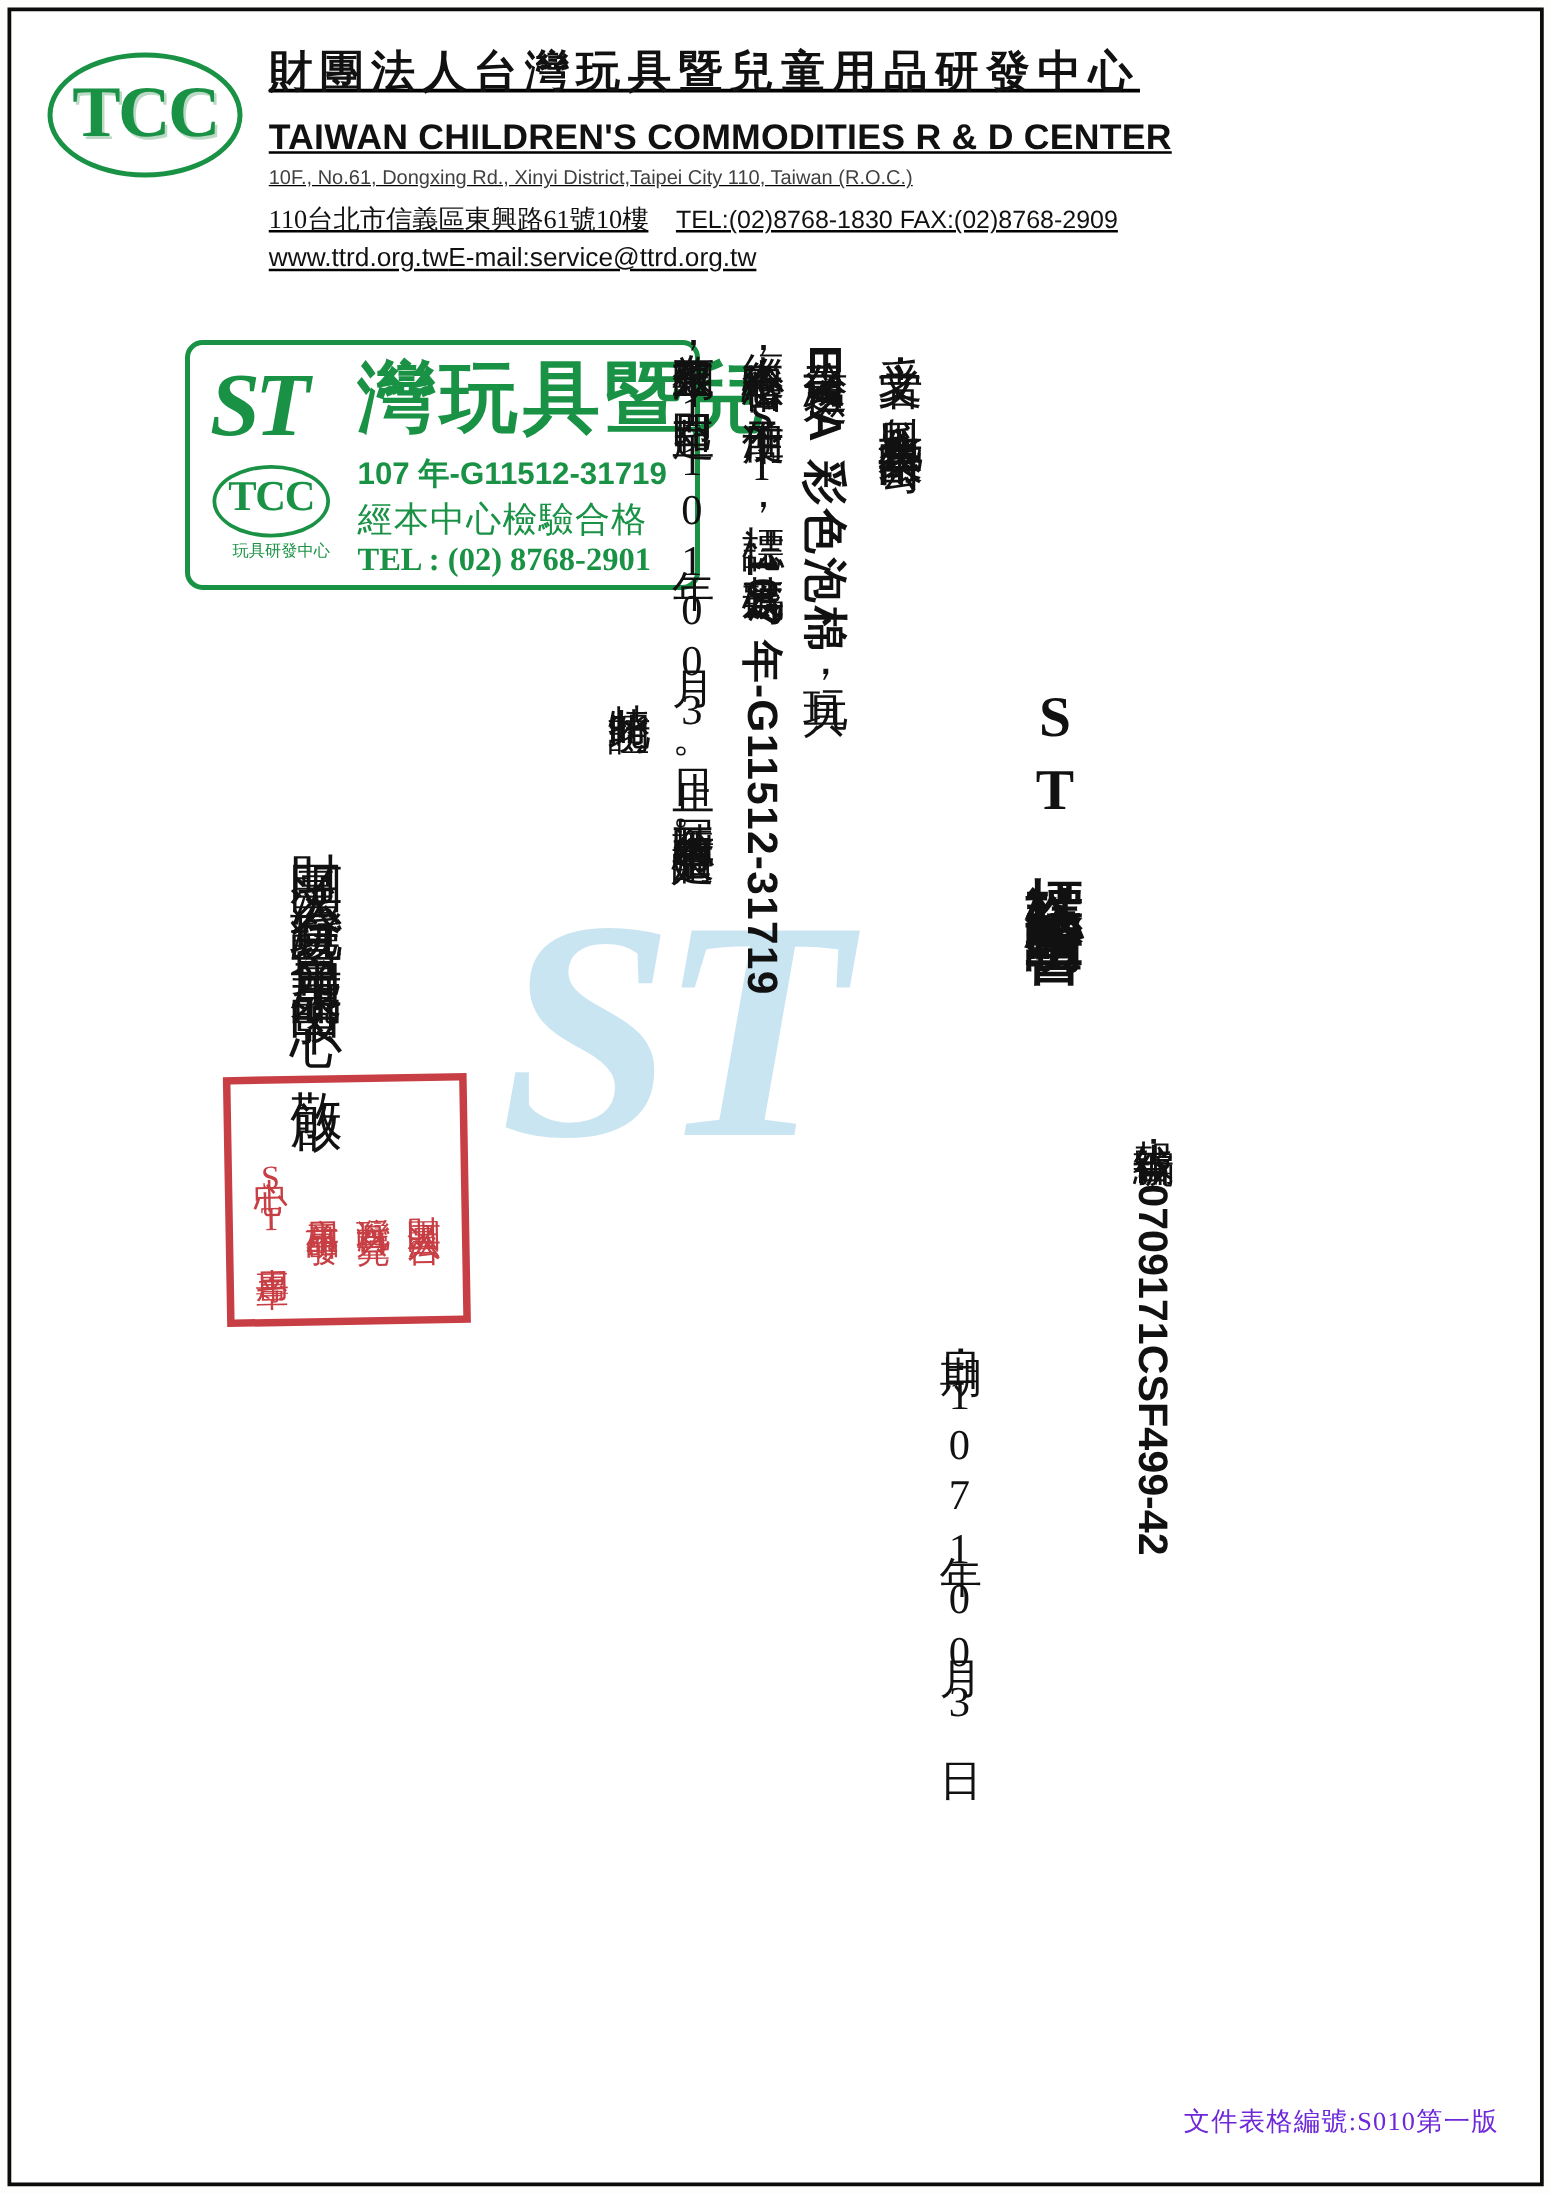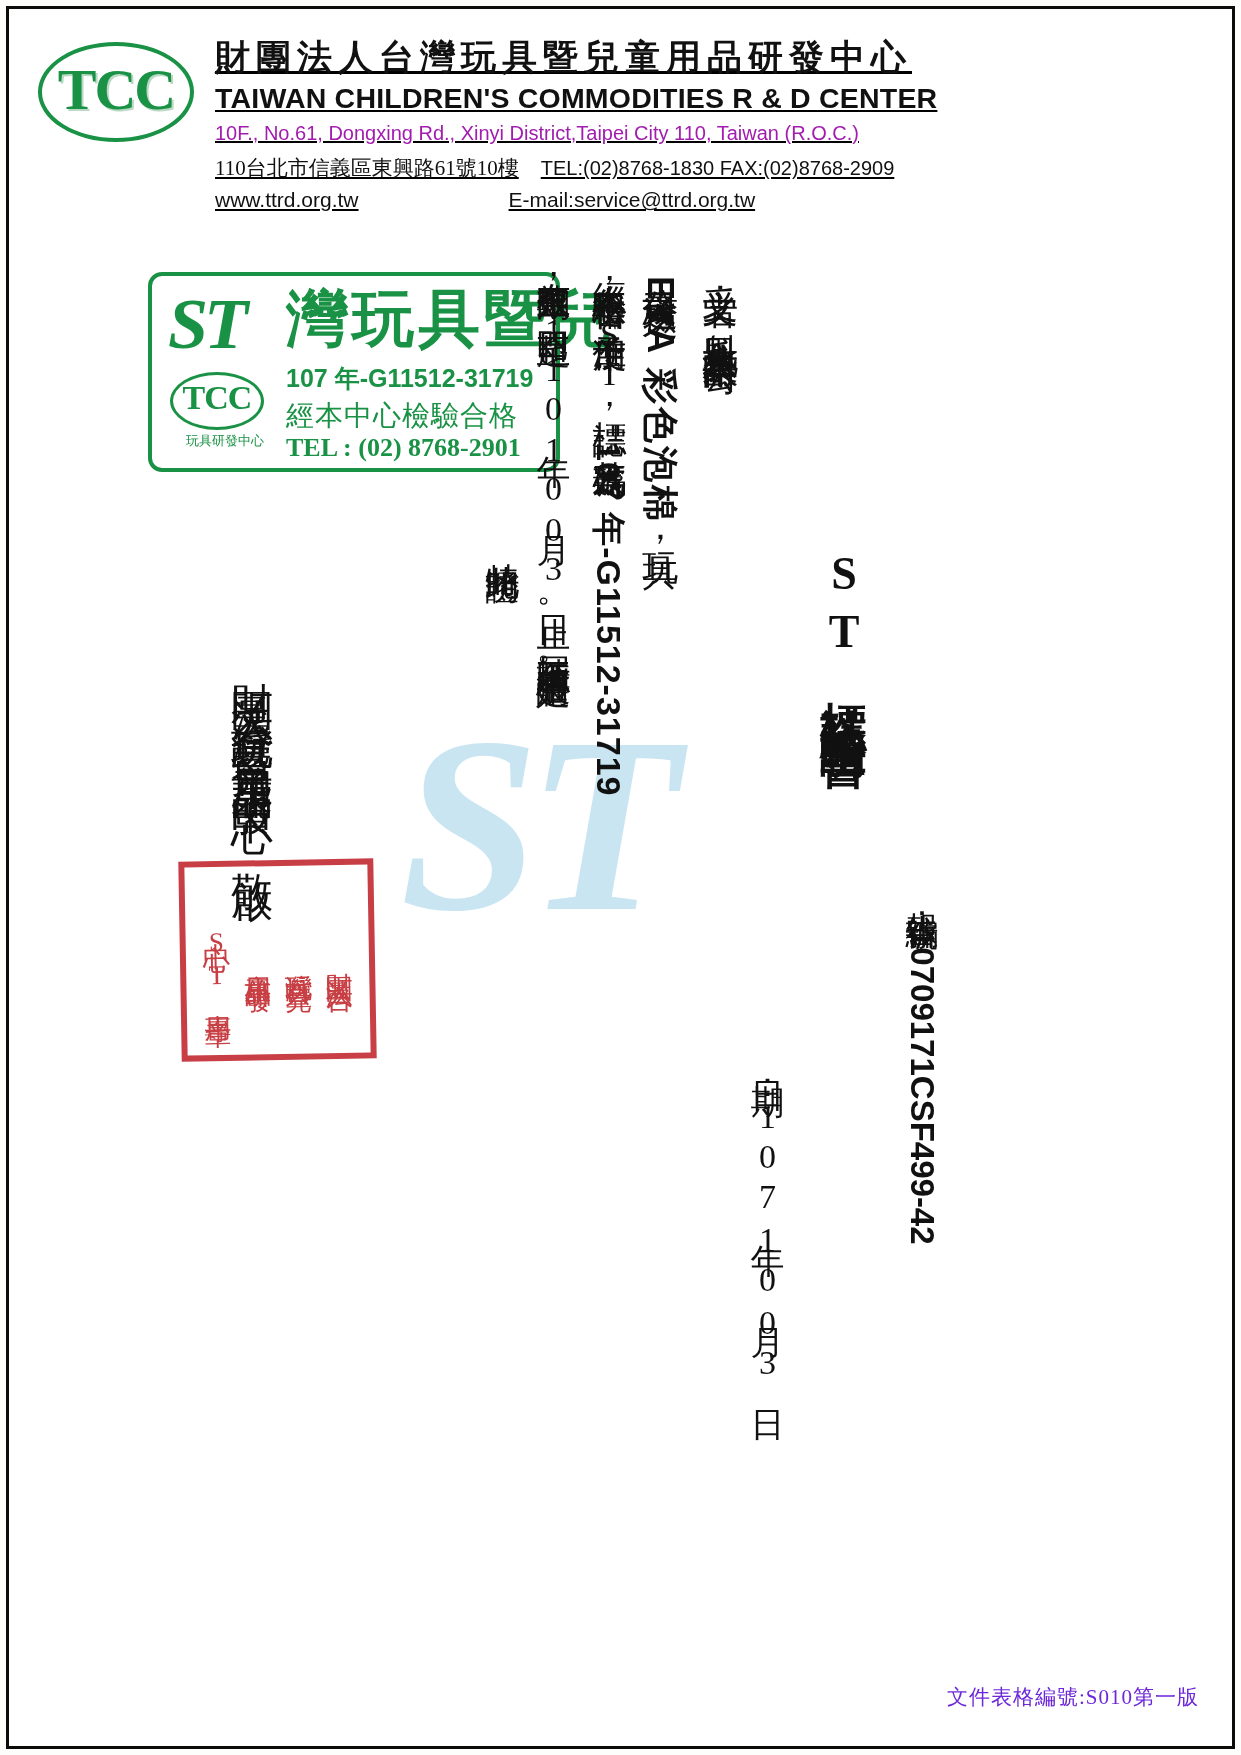--- a/index.html
+++ b/index.html
@@ -92,27 +92,27 @@
     color: #111;
     line-height: 1.15;
     white-space: nowrap;
   }
   .head-en {
     font-family: "Liberation Sans", sans-serif;
     font-size: 28.5px;
     font-weight: bold;
     letter-spacing: 0.2px;
     color: #111;
-    margin-top: 4px;
+    margin-top: 16px;
     white-space: nowrap;
   }
   .head-addr-en {
     font-family: "Liberation Sans", sans-serif;
-    font-size: 20px;
-    color: #a21caf;
+    font-size: 16px;
+    color: #404040;
     margin-top: 7px;
     white-space: nowrap;
   }
   .head-addr-cn {
     font-family: "Liberation Serif", serif;
     font-size: 21px;
     color: #111;
     margin-top: 9px;
     white-space: nowrap;
   }
@@ -122,21 +122,20 @@
     margin-left: 22px;
   }
   .head-web {
     font-family: "Liberation Sans", sans-serif;
     font-size: 21px;
     color: #111;
     margin-top: 6px;
     white-space: nowrap;
   }
   .head-web .mail-part {
-    margin-left: 150px;
   }
 
   
   .st-box {
     position: absolute;
     left: 148px;
     top: 272px;
     width: 412px;
     height: 200px;
     border: 4px solid #1a9245;

